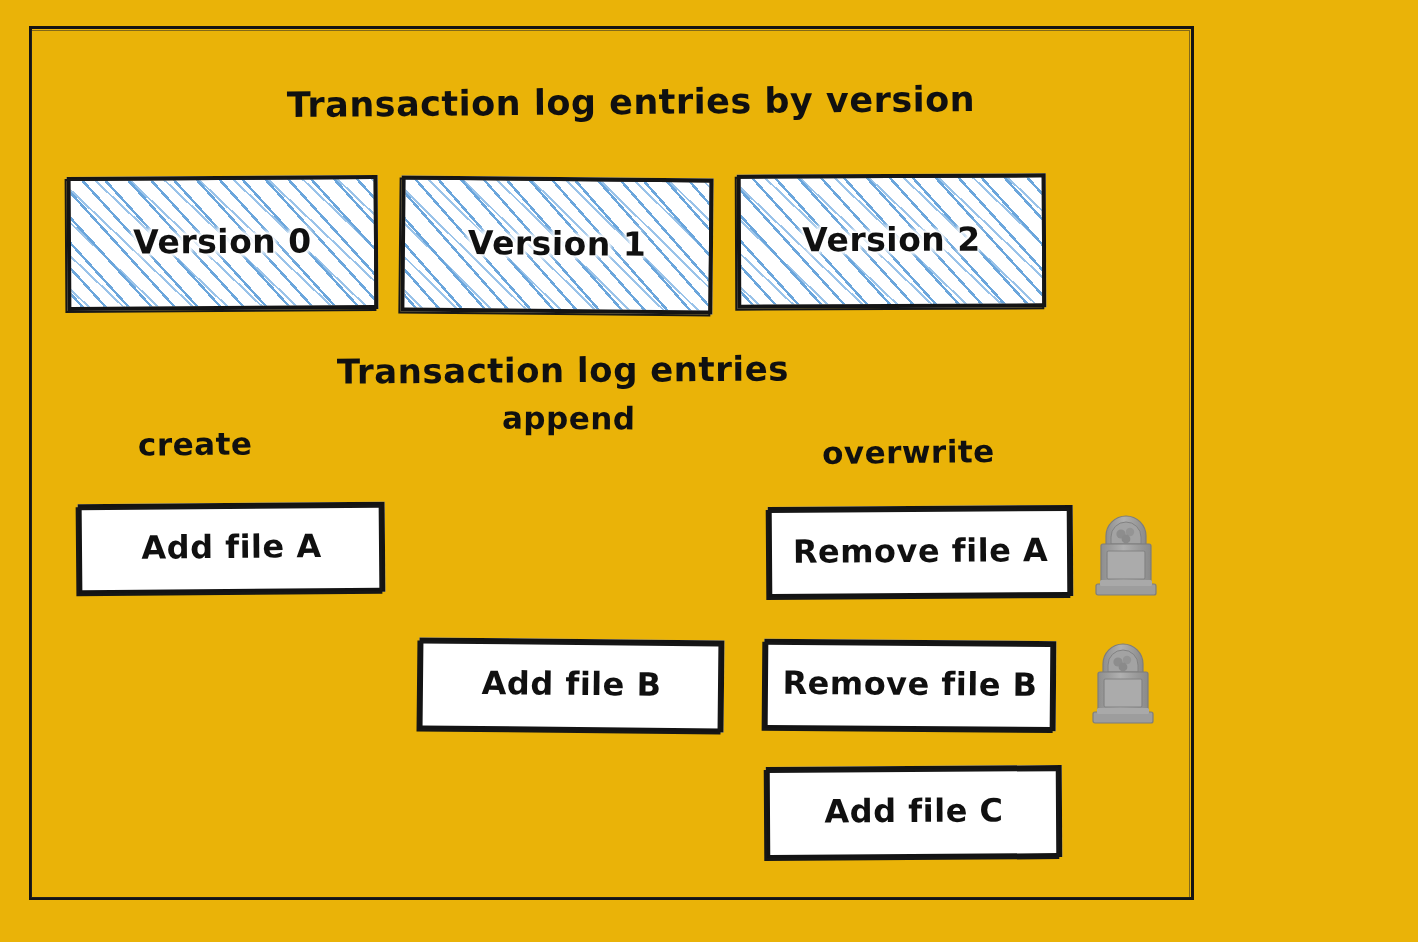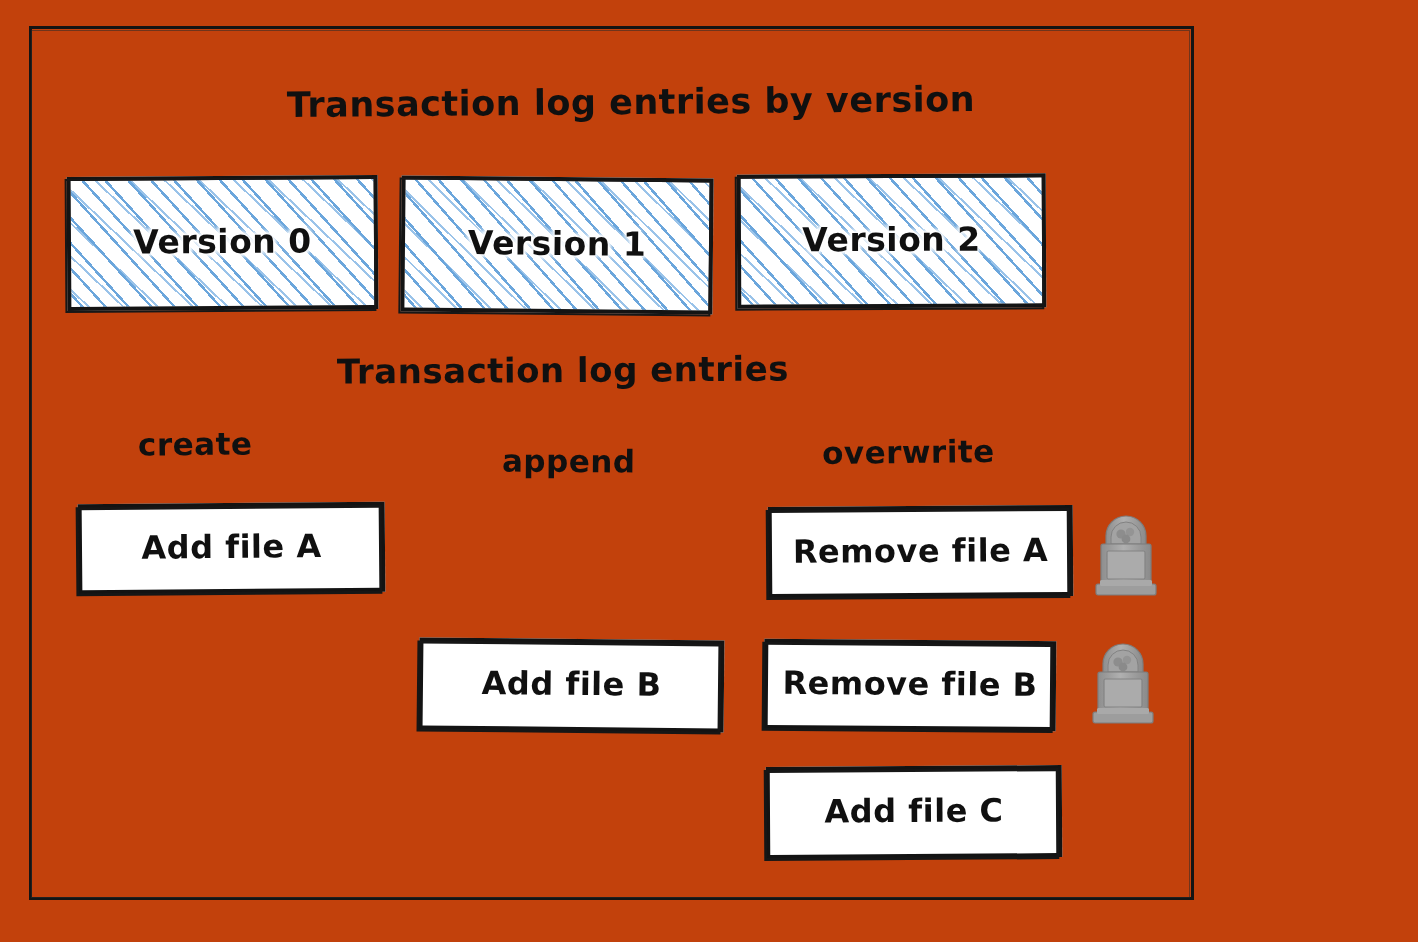--- a/index.html
+++ b/index.html
@@ -11,21 +11,21 @@
     width: 1418px;
     height: 942px;
     font-family: "DejaVu Sans", sans-serif;
     overflow: hidden;
   }
 
   #canvas {
     position: relative;
     width: 1418px;
     height: 942px;
-    background: #c2410c;
+    background: #eab308;
   }
 
   
   .frame {
     position: absolute;
     left: 29px;
     top: 26px;
     width: 1165px;
     height: 874px;
     border: 3px solid #141414;
@@ -123,21 +123,21 @@
   #vbox0 { left: 67px;  top: 176px; width: 311px; height: 134px; transform: rotate(-0.35deg); }
   #vbox1 { left: 401px; top: 177px; width: 312px; height: 136px; transform: rotate(0.55deg); }
   #vbox2 { left: 737px; top: 174px; width: 309px; height: 134px; transform: rotate(-0.25deg); }
 
   
   .col-head {
     position: absolute;
     font-size: 31px;
   }
   #head-create    { left: 138px; top: 426px; transform: rotate(-0.6deg); }
-  #head-append    { left: 502px; top: 443px; transform: rotate(0.4deg); text-align: center; }
+  #head-append    { left: 502px; top: 400px; transform: rotate(0.4deg); text-align: center; }
   #head-overwrite { left: 822px; top: 434px; transform: rotate(-0.7deg); }
 
   
   .ebox {
     position: absolute;
     box-sizing: border-box;
     background: #ffffff;
     border: 4px solid #131313;
   }
   .ebox::before {

